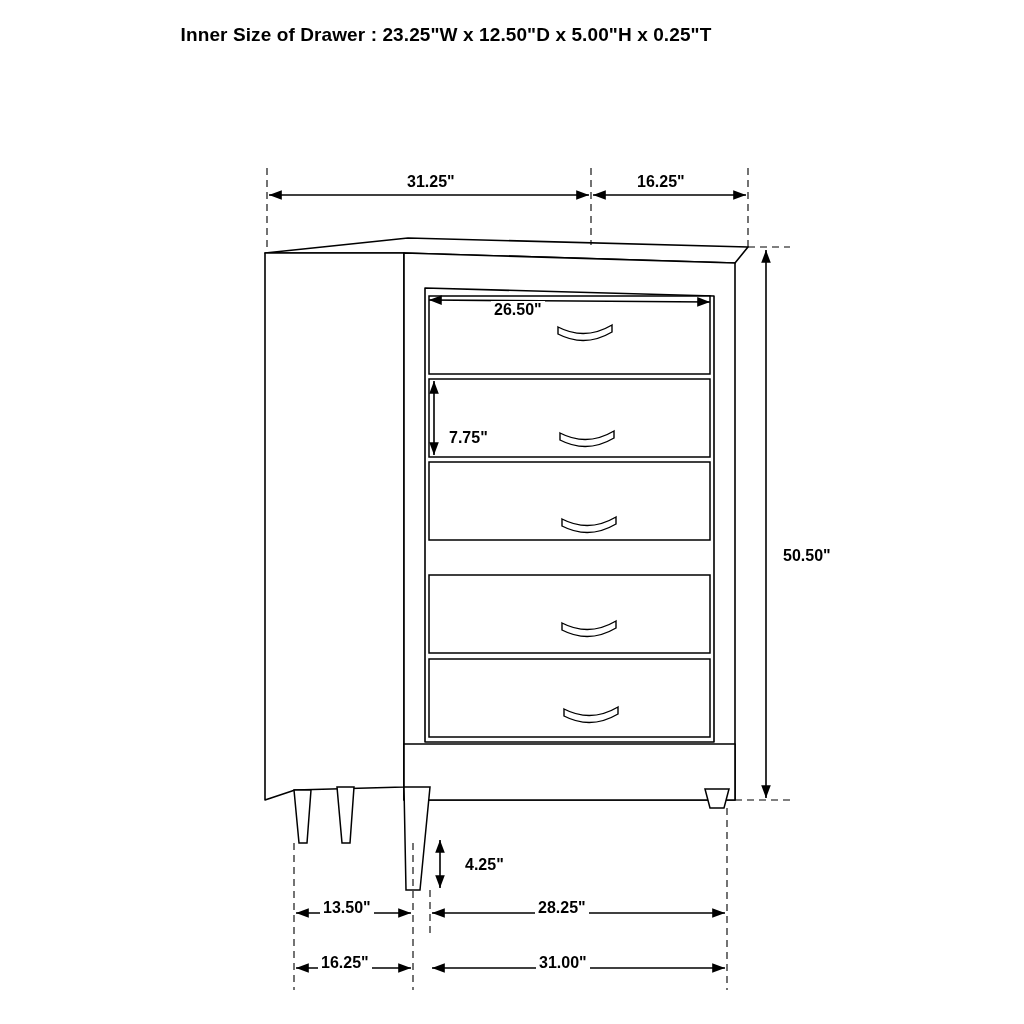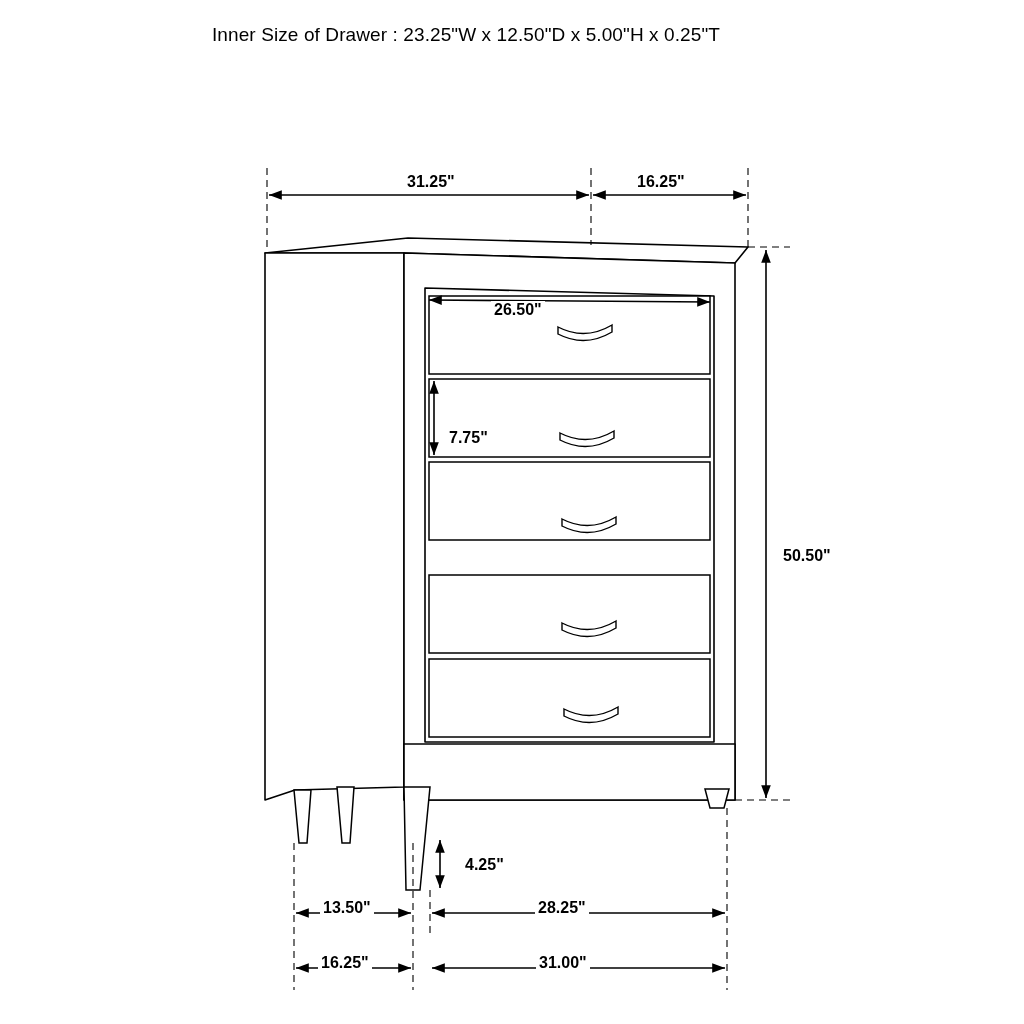--- a/index.html
+++ b/index.html
@@ -10,23 +10,22 @@
     color:#000000;
     overflow:hidden;
   }
   #stage{position:relative;width:1024px;height:1024px;}
 
   .title{
     position:absolute;
     top:24px;left:0;width:892px;
     text-align:center;
     font-size:19px;
-    font-weight:normal;
+    font-weight:bold;
     letter-spacing:0.1px;
-    padding-left:20px;
   }
 
   svg.diagram{position:absolute;top:0;left:0;width:1024px;height:1024px;}
 
   .dim-label{
     position:absolute;
     font-size:16px;
     font-weight:bold;
     background:#ffffff;
     padding:0 3px;

